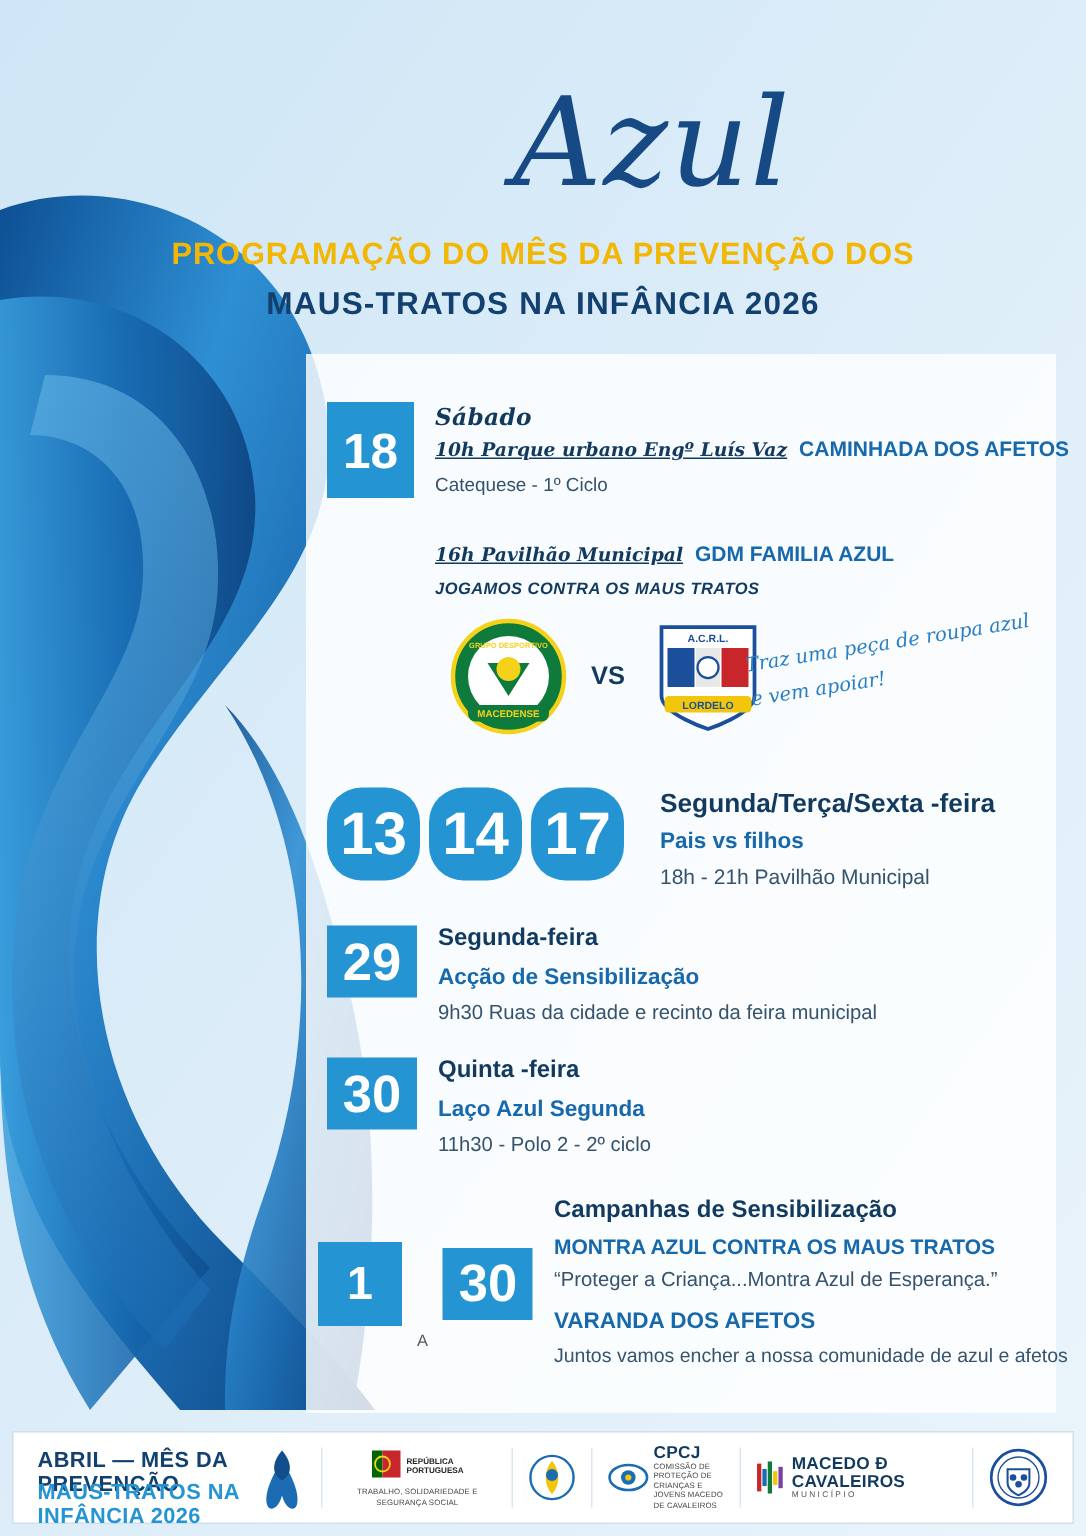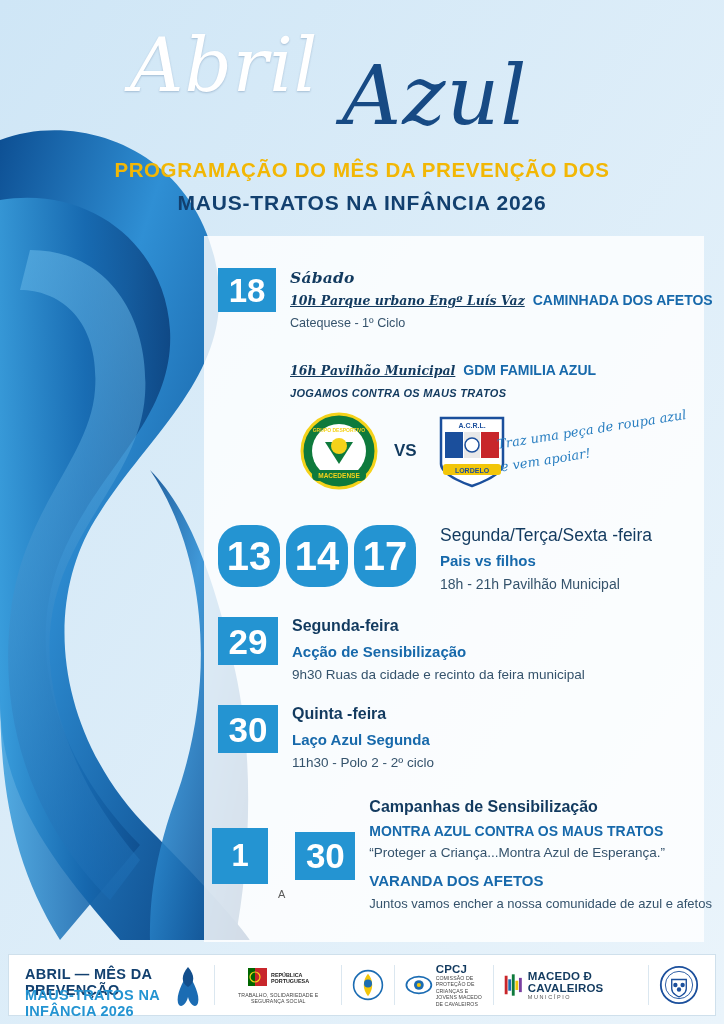--- a/index.html
+++ b/index.html
@@ -71,21 +71,21 @@
   .row { position: absolute; display: flex; }
   .daybox {
     background: #2494d2;
     color: #ffffff;
     font-weight: bold;
     display: flex; align-items: center; justify-content: center;
     font-family: "Liberation Sans", sans-serif;
     line-height: 1;
   }
   .daybox.sq56 { width: 56px; height: 56px; font-size: 31px; }
-  .daybox.sq58 { width: 58px; height: 44px; font-size: 33px; }
+  .daybox.sq58 { width: 58px; height: 64px; font-size: 33px; }
   .daybox.sq60 { width: 60px; height: 48px; font-size: 35px; }
   .daybox.sq62 { width: 62px; height: 62px; font-size: 40px; border-radius: 23px; }
 
   .info { margin-left: 14px; }
   .wd {
     font-family: "DejaVu Serif", serif;
     font-style: italic;
     font-weight: bold;
     font-size: 15.5px;
     color: #123a5f;
@@ -129,21 +129,21 @@
     font-size: 13px;
     color: #2a7fc1;
     transform: rotate(-9deg);
     line-height: 1.75;
   }
 
   
   .rowB { position: absolute; left: 218px; top: 525px; display: flex; }
   .rowB .daybox { margin-right: 6px; }
   .rowB .info { margin-left: 18px; }
-  .bTitle { font-size: 17.5px; font-weight: normal; color: #123a5f; }
+  .bTitle { font-size: 17.5px; font-weight: bold; color: #123a5f; }
   .bSub { font-size: 15px; font-weight: bold; color: #1769ab; margin-top: 6px; }
   .bThird { font-size: 14px; color: #35536c; margin-top: 7px; }
 
   
   .rowC { position: absolute; left: 218px; top: 617px; display: flex; }
   .rowD { position: absolute; left: 218px; top: 705px; display: flex; }
   .cTitle { font-size: 16px; font-weight: bold; color: #123a5f; }
   .cSub { font-size: 15px; font-weight: bold; color: #1769ab; margin-top: 8px; }
   .cThird { font-size: 13.5px; color: #35536c; margin-top: 7px; }
 
@@ -205,21 +205,20 @@
     </defs>
     <rect x="0" y="0" width="724" height="1024" fill="url(#sky)"></rect>
     <path d="M0,140 C80,110 190,150 215,260 C240,370 150,430 95,520 C40,610 60,740 150,830 C230,910 250,940 250,940 L120,940 C60,870 0,800 0,700 Z" fill="url(#rb1)"></path>
     <path d="M0,200 C90,185 165,245 170,330 C175,420 95,470 60,560 C25,650 55,760 140,845 L60,940 C10,860 0,780 0,690 Z" fill="url(#rb2)" opacity="0.85"></path>
     <path d="M30,250 C110,250 150,320 145,395 C140,470 75,520 55,600 C35,680 70,780 140,860 L110,900 C30,820 0,720 10,620 C20,510 90,460 95,390 C100,320 60,290 20,290 Z" fill="url(#rb3)" opacity="0.55"></path>
     <path d="M150,470 C210,560 215,690 175,800 C150,870 150,915 150,940 L235,940 C250,860 255,760 235,670 C215,580 190,510 150,470 Z" fill="url(#rb1)" opacity="0.9"></path>
   </svg>
 
   <div class="header">
     <div class="title-wrap">
-      <div class="title-abril">Abril</div>
       <div class="title-azul">Azul</div>
     </div>
     <div class="sub1">PROGRAMAÇÃO DO MÊS DA PREVENÇÃO DOS</div>
     <div class="sub2">MAUS-TRATOS NA INFÂNCIA 2026</div>
   </div>
 
   <div class="panel"></div>
 
   <div class="row" style="left:218px; top:268px;">
     <div class="daybox sq58">18</div>

